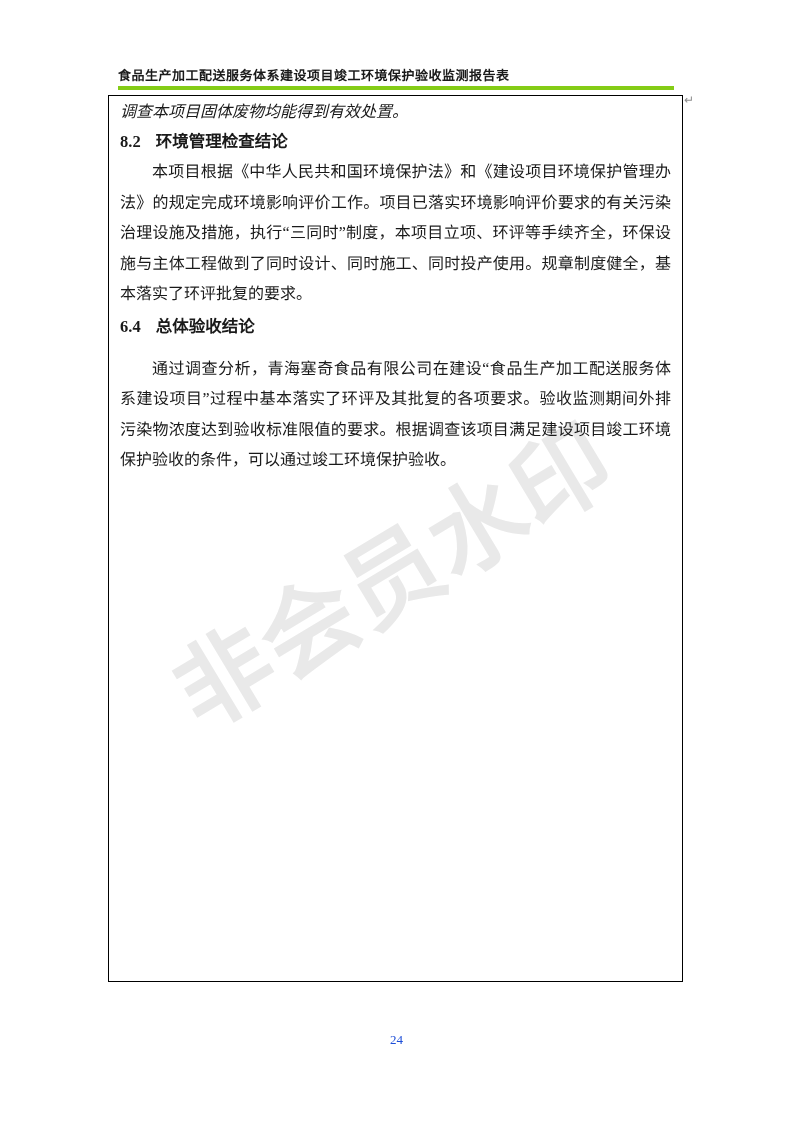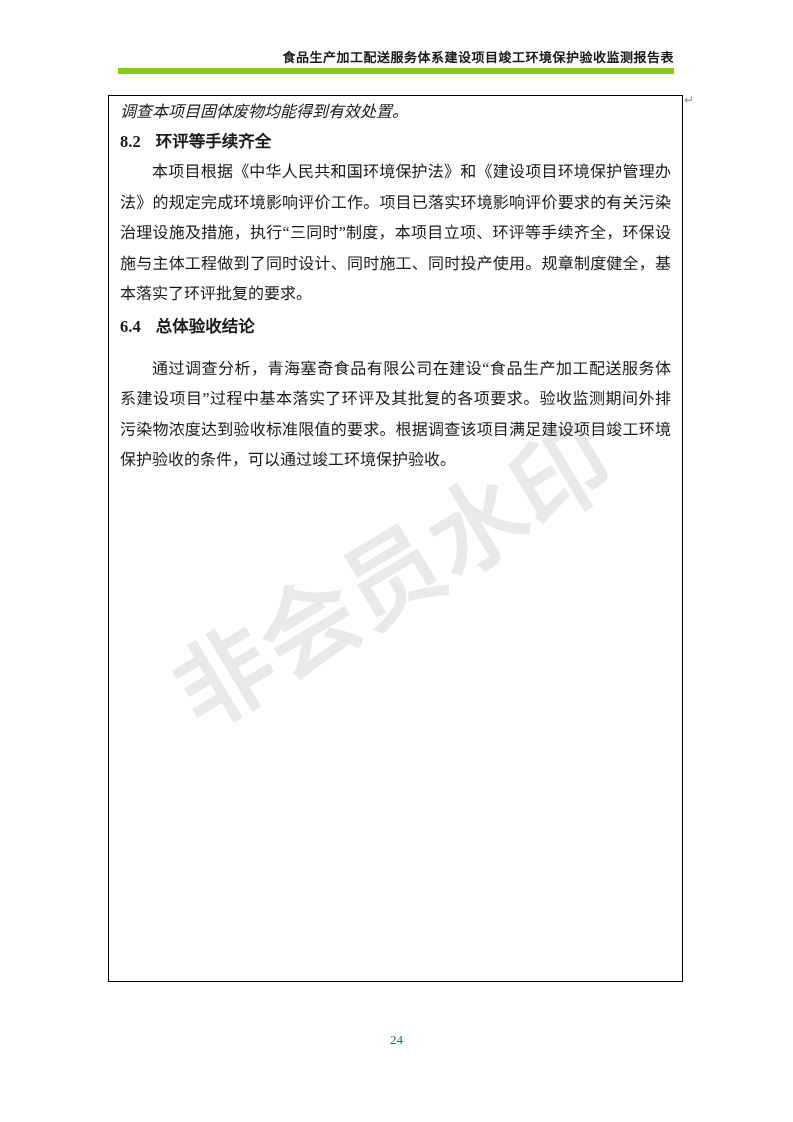--- a/index.html
+++ b/index.html
@@ -13,26 +13,26 @@
   }
   .page {
     position: relative;
     width: 793px; height: 1122px;
     background: #ffffff;
   }
 
   
   .doc-header {
     position: absolute;
-    left: 118px; top: 44px;
+    left: 118px; top: 60px;
     width: 556px; height: 30px;
-    border-bottom: 6px solid #84cc16;
+    border-bottom: 4px solid #84cc16;
     display: flex;
     align-items: flex-end;
-    justify-content: flex-end;
+    justify-content: flex-start;
   }
   .doc-header .title {
     font-size: 13px;
     font-weight: 700;
     letter-spacing: 0.5px;
     padding-bottom: 2px;
     white-space: nowrap;
   }
 
   
@@ -91,42 +91,42 @@
     z-index: 2;
   }
 
   
   .footer {
     position: absolute;
     left: 0; top: 1032px;
     width: 793px;
     text-align: center;
     font-size: 13px;
-    color: #15803d;
+    color: #1d4ed8;
   }
 </style>
 </head>
 <body>
 
 <div class="page">
 
   <div class="doc-header">
     <div class="title">食品生产加工配送服务体系建设项目竣工环境保护验收监测报告表</div>
   </div>
 
   <div class="watermark" style="color: rgb(233, 233, 233);">非会员水印</div>
 
   <span class="pilcrow">↵</span>
 
   <div class="content-box">
 
     <div class="intro-line">调查本项目固体废物均能得到有效处置。</div>
 
     <div class="section-heading heading-8-2">
-      <span class="num">8.2</span><span>环评等手续齐全</span>
+      <span class="num">8.2</span><span>环境管理检查结论</span>
     </div>
 
     <div class="para para-8-2">本项目根据《中华人民共和国环境保护法》和《建设项目环境保护管理办法》的规定完成环境影响评价工作。项目已落实环境影响评价要求的有关污染治理设施及措施，执行“三同时”制度，本项目立项、环评等手续齐全，环保设施与主体工程做到了同时设计、同时施工、同时投产使用。规章制度健全，基本落实了环评批复的要求。</div>
 
     <div class="section-heading heading-8-3">
       <span class="num">6.4</span><span>总体验收结论</span>
     </div>
 
     <div class="para para-8-3">通过调查分析，青海塞奇食品有限公司在建设“食品生产加工配送服务体系建设项目”过程中基本落实了环评及其批复的各项要求。验收监测期间外排污染物浓度达到验收标准限值的要求。根据调查该项目满足建设项目竣工环境保护验收的条件，可以通过竣工环境保护验收。</div>
 

